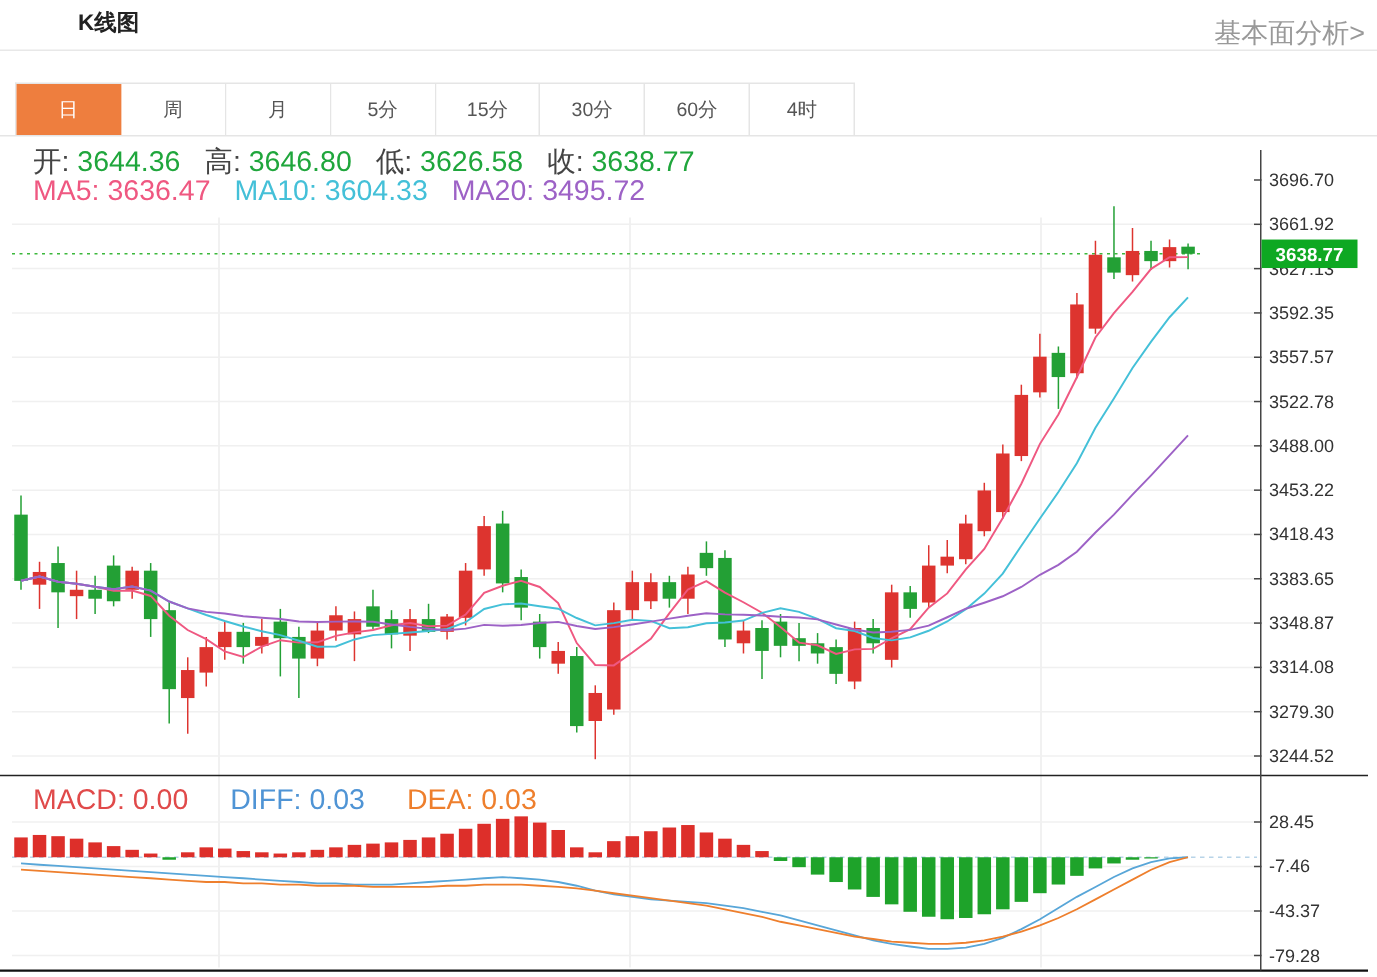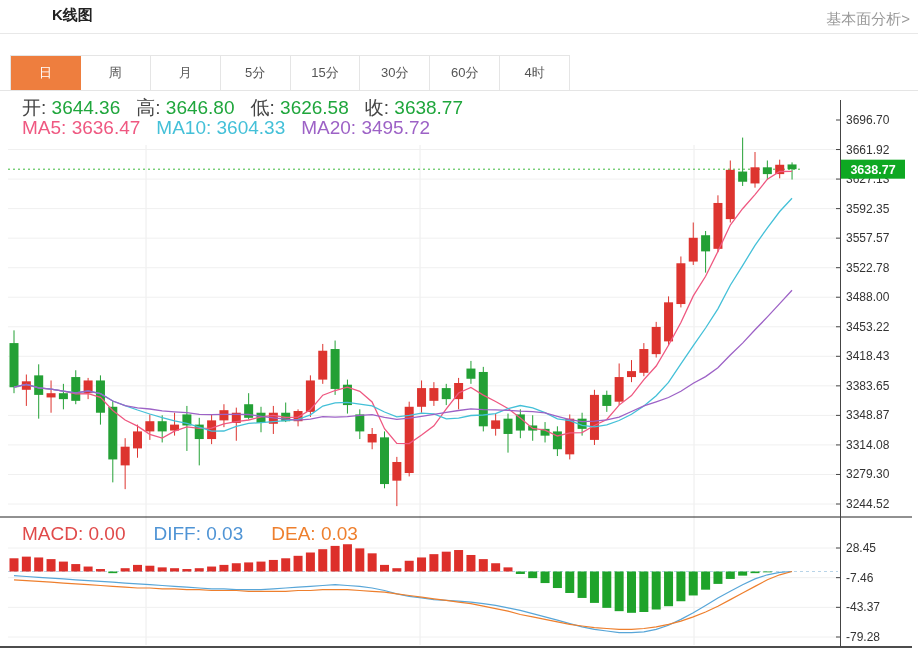--- a/index.html
+++ b/index.html
@@ -1,18 +1,18 @@
 <!DOCTYPE html>
 <html><head>
 <meta charset="utf-8">
 <style>
   html,body{margin:0;padding:0;background:#fff;font-family:"Liberation Sans",sans-serif;}
   .page{position:relative;width:918px;height:651px;background:#fff;overflow:hidden;}
   .page-title{position:absolute;top:6px;left:10px;font-size:15px;font-weight:bold;color:#222;margin-left:42px;}
-  .analysis-link{position:absolute;top:10px;right:8px;font-size:15px;color:#999;text-decoration:none;cursor:pointer;}
+  .analysis-link{position:absolute;top:10px;right:8px;font-size:18px;color:#999;text-decoration:none;cursor:pointer;}
   .hdr-divider{position:absolute;top:33px;left:0;width:918px;height:1px;background:#e8e8e8;}
   .tabbar{position:absolute;top:55px;left:10px;width:560px;height:35px;display:flex;border-top:1px solid #e5e5e5;border-left:1px solid #e5e5e5;box-sizing:border-box;z-index:3;}
   .tab{flex:1;line-height:34px;text-align:center;font-size:13px;color:#555;border-right:1px solid #e5e5e5;background:#fff;cursor:pointer;}
   .tab.active{background:#ee7e3e;color:#fff;border-color:#ee7e3e;}
   .tab-underline{position:absolute;top:90px;left:0;width:918px;height:1px;background:#e5e5e5;z-index:2;}
   .info-row{position:absolute;left:22px;font-size:19px;z-index:3;white-space:nowrap;}
   .info-row .pair{margin-right:16px;}
   .info-row .lbl{color:#444;}
   .macd-row .pair{margin-right:28px;}
   svg{position:absolute;top:0;left:0;z-index:1;}

